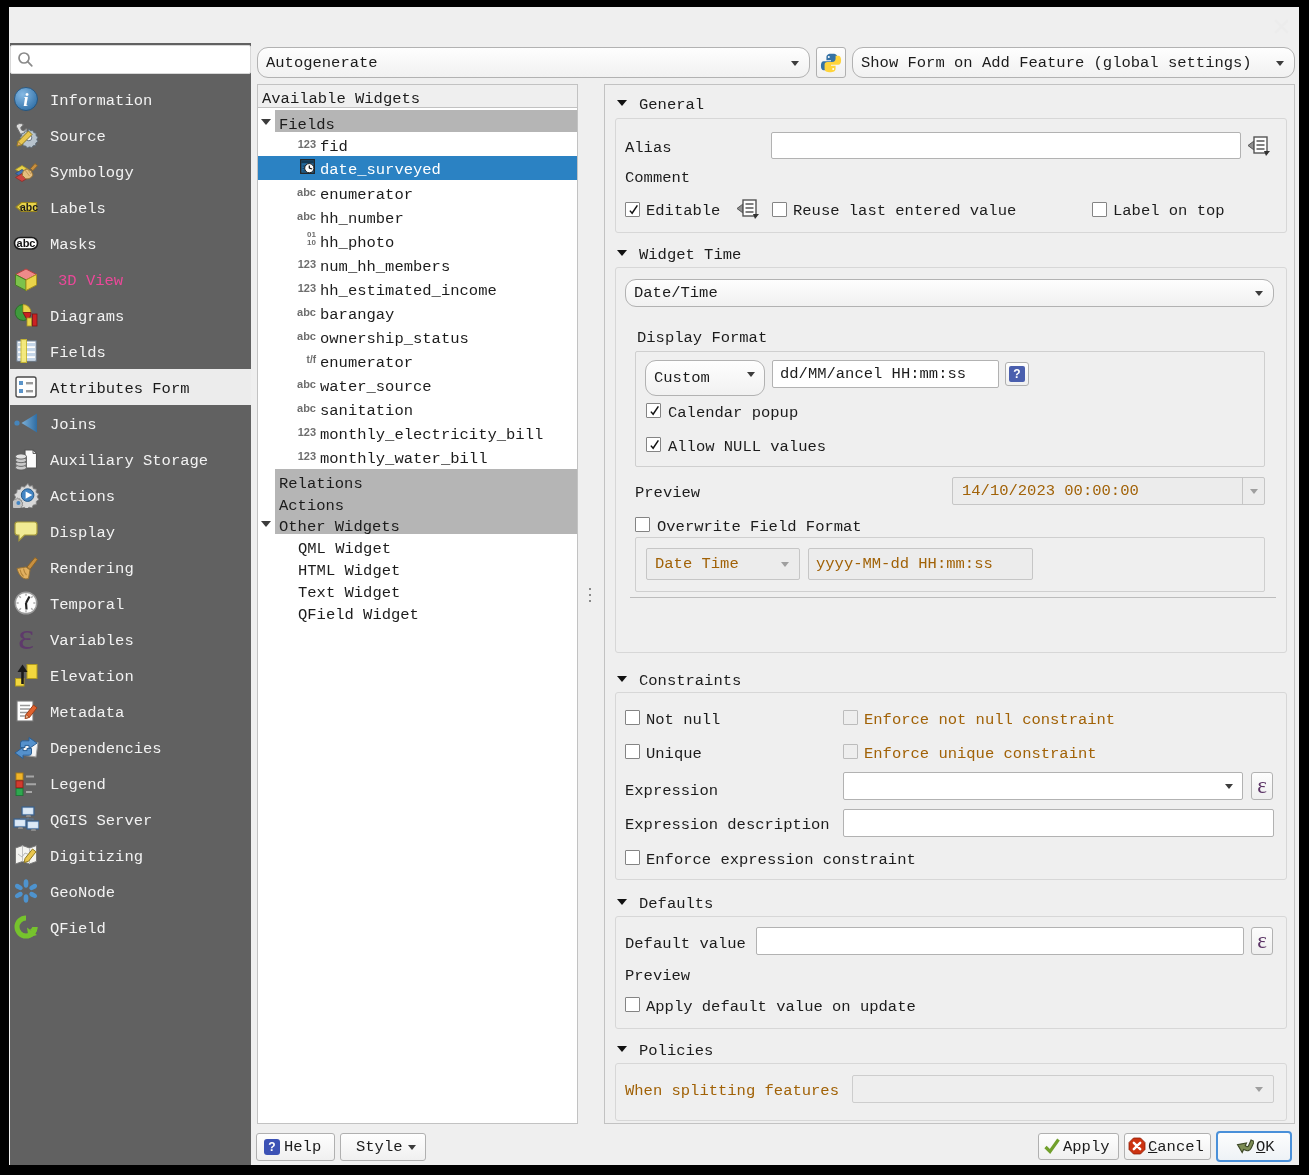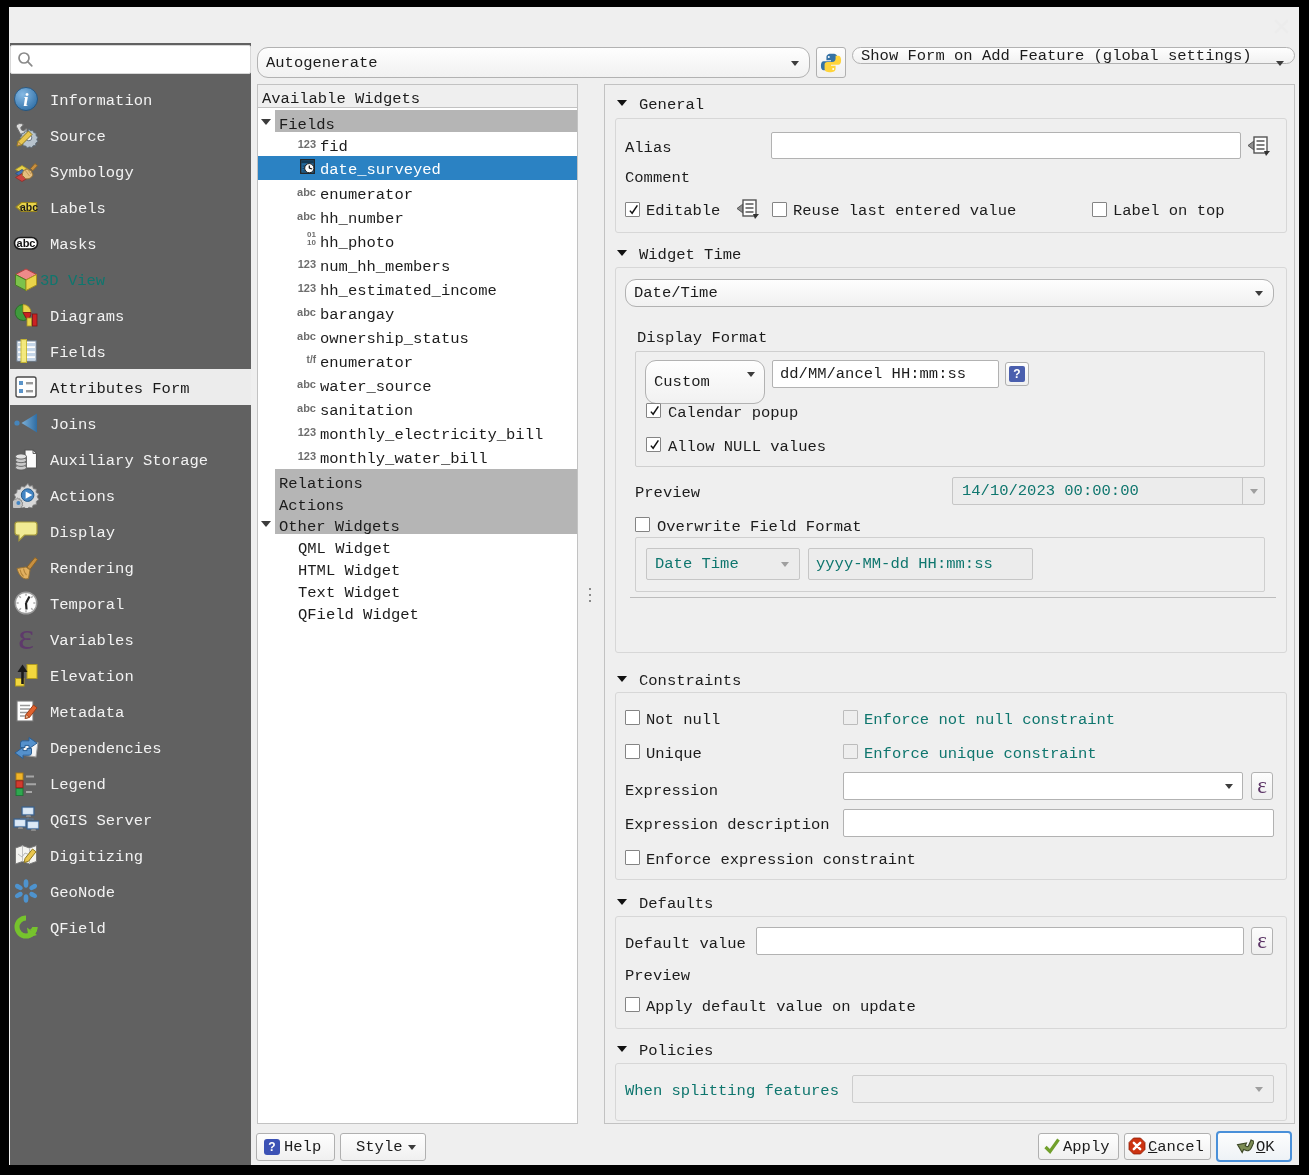--- a/index.html
+++ b/index.html
@@ -14,21 +14,21 @@
 .combo .ctext{position:absolute;left:8px;top:50%;transform:translateY(-50%);white-space:pre}
 .darr{position:absolute;width:0;height:0;border-left:4.5px solid transparent;border-right:4.5px solid transparent;border-top:5.5px solid #3c3c3c}
 .input{background:#fff;border:1px solid #b2b2b2;border-radius:2px}
 .btn{background:linear-gradient(#fefefe,#f0f0f0);border:1px solid #b0b0b0;border-radius:3px}
 .cb{position:absolute;width:15px;height:15px;background:#fff;border:1px solid #848484;border-radius:1px}
 .cb.dis{border-color:#bcbcbc;background:#eee}
 .check{position:absolute;left:2px;top:2px;width:12px;height:12px}
 .secarrow{position:absolute;width:0;height:0;border-left:5px solid transparent;border-right:5px solid transparent;border-top:6.5px solid #111}
 .bold{font-weight:normal}
 .frame{position:absolute;border:1px solid #d7d7d7;border-radius:3px}
-.gray{color:#0f766e}
+.gray{color:#a16207}
 .eps{position:absolute;background:linear-gradient(#fdfdfd,#efefef);border:1px solid #b2b2b2;border-radius:3px;
   color:#5c3566;text-align:center;font-size:23px;font-family:'Liberation Serif',serif}
 </style></head><body>
 <div id="c">
 <div id="win" class="abs"></div>
 <svg class="abs" style="left:1273px;top:18px" width="17" height="17" viewBox="0 0 17 17">
  <path d="M3 3 L14 14 M14 3 L3 14" stroke="#ececec" stroke-width="2.6" stroke-linecap="round"></path>
     </svg>
 
 <div class="abs" style="left:10px;top:43px;width:241px;height:1122px;background:#616161"></div>
@@ -76,21 +76,21 @@
 <div class="abs" style="left:13px;top:230px;width:26px;height:26px"><svg width="26" height="26" viewBox="0 0 26 26">
         <rect x="1.5" y="7.5" width="23" height="11.5" rx="5.8" fill="#fff" stroke="#1a1a1a" stroke-width="1.6"></rect>
         <text x="13" y="17" font-size="11" font-weight="bold" font-family="Liberation Sans,sans-serif" fill="#111" text-anchor="middle">abc</text>
       </svg></div>
 <div class="abs lbl" style="left:50px;top:238px;color:#f2f2f2">Masks</div>
 <div class="abs" style="left:13px;top:266px;width:26px;height:26px"><svg width="26" height="26" viewBox="0 0 26 26">
         <path d="M13 3 L23.5 8.5 13 14 2.5 8.5z" fill="#ef8a8a" stroke="#b84040" stroke-width="1"></path>
         <path d="M2.5 8.5 L13 14 V24.5 L2.5 19z" fill="#7cc24b" stroke="#477c24" stroke-width="1"></path>
         <path d="M23.5 8.5 L13 14 V24.5 L23.5 19z" fill="#e9d44a" stroke="#a8941f" stroke-width="1"></path>
       </svg></div>
-<div class="abs lbl" style="left:40px;top:274px;color:#0f766e">3D View</div>
+<div class="abs lbl" style="left:58px;top:274px;color:#ec4899">3D View</div>
 <div class="abs" style="left:13px;top:302px;width:26px;height:26px"><svg width="26" height="26" viewBox="0 0 26 26">
         <path d="M10 2.5 a8 8 0 1 0 4 15 L10 10.5z" fill="#3f9a3c" stroke="#256322" stroke-width="0.8"></path>
         <path d="M10 2.5 a8 8 0 0 1 8 8 l-8 0z" fill="#e9d44a" stroke="#a8941f" stroke-width="0.8"></path>
         <path d="M18 10.5 a8 8 0 0 1-4 7 L10 10.5z" fill="#cc2222" stroke="#7c1515" stroke-width="0.8"></path>
         <rect x="14" y="16" width="4.5" height="8" fill="#e9d44a" stroke="#a8941f" stroke-width="0.8"></rect>
         <rect x="19.5" y="12" width="4.5" height="12" fill="#cc2222" stroke="#7c1515" stroke-width="0.8"></rect>
       </svg></div>
 <div class="abs lbl" style="left:50px;top:310px;color:#f2f2f2">Diagrams</div>
 <div class="abs" style="left:13px;top:338px;width:26px;height:26px"><svg width="26" height="26" viewBox="0 0 26 26">
         <rect x="4" y="3" width="19" height="20" fill="#fdfdfd" stroke="#7a8ea4" stroke-width="1"></rect>
@@ -241,21 +241,21 @@
  <span class="ctext">Autogenerate</span>
       <span class="darr" style="right:10px;top:13px"></span>
     </div>
 <div class="abs btn" style="left:816px;top:47px;width:30px;height:31px"></div>
 <svg class="abs" style="left:820px;top:52px" width="22" height="22" viewBox="0 0 24 24">
  <path d="M12 2 c-4 0-5 2-5 4 v3 h5 v1 H4 c-2 0 -3 2 -3 5 s1 5 3 5 h3 v-3 c0-2 1-4 4-4 h5 c2 0 3-1 3-3 V6 c0-2-1-4-5-4z" fill="#3572a5"></path>
  <path d="M12 22 c4 0 5-2 5-4 v-3 h-5 v-1 h8 c2 0 3-2 3-5 s-1-5-3-5 h-3 v3 c0 2-1 4-4 4 H8 c-2 0-3 1-3 3 v4 c0 2 1 4 5 4z" fill="#ffd43b"></path>
  <circle cx="9.6" cy="5.4" r="1.1" fill="#fff"></circle>
       <circle cx="14.4" cy="18.6" r="1.1" fill="#fff"></circle>
     </svg>
-<div class="abs combo" style="left:852px;top:47px;width:443px;height:17px">
+<div class="abs combo" style="left:852px;top:47px;width:443px;height:31px">
  <span class="ctext">Show Form on Add Feature (global settings)</span>
       <span class="darr" style="right:10px;top:13px"></span>
     </div>
 <div class="abs" style="left:257px;top:84px;width:321px;height:1040px;background:#fff;border:1px solid #c2c2c2"></div>
 <div class="abs" style="left:258px;top:85px;width:319px;height:23px;background:#efefef;border-bottom:1px solid #c2c2c2"></div>
 <div class="abs lbl" style="left:262px;top:92px">Available Widgets</div>
 <div class="abs" style="left:275px;top:110px;width:302px;height:22px;background:#b5b5b5"></div>
 <div class="abs" style="left:261px;top:119px;width:0;height:0;border-left:5px solid transparent;border-right:5px solid transparent;border-top:6px solid #3c3c3c"></div>
 <div class="abs lbl" style="left:279px;top:118px">Fields</div>
 <div class="abs" style="left:294px;top:139px;width:22px;text-align:right;font-family:'Liberation Sans',sans-serif;font-size:11px;font-weight:bold;color:#6e6e6e;line-height:1">123</div>
@@ -338,21 +338,21 @@
 <div class="abs lbl" style="left:1113px;top:204px">Label on top</div>
 <div class="secarrow" style="left:617px;top:250px"></div>
     <div class="abs lbl bold" style="left:639px;top:248px">Widget Time</div>
 <div class="frame" style="left:615px;top:267px;width:672px;height:386px"></div>
 <div class="abs combo" style="left:625px;top:279px;width:649px;height:28px">
  <span class="ctext">Date/Time</span>
       <span class="darr" style="right:10px;top:11px"></span>
     </div>
 <div class="abs lbl bold" style="left:637px;top:331px">Display Format</div>
 <div class="frame" style="left:635px;top:351px;width:630px;height:116px;border-color:#cfcfcf;border-radius:2px"></div>
-<div class="abs combo" style="left:645px;top:360px;width:120px;height:44px">
+<div class="abs combo" style="left:645px;top:360px;width:120px;height:36px">
  <span class="ctext">Custom</span>
       <span class="darr" style="right:9px;top:11px"></span>
     </div>
 <div class="abs input" style="left:772px;top:360px;width:227px;height:28px">
       <span class="ctext" style="position:absolute;left:7px;top:50%;transform:translateY(-50%);white-space:pre">dd/MM/ancel HH:mm:ss</span>
     </div>
 <div class="abs btn" style="left:1005px;top:362px;width:24px;height:24px"></div>
 <div class="abs" style="left:1009px;top:366px;width:16px;height:16px;background:#4a5fae;border-radius:2px;color:#fff;font-size:12px;font-weight:bold;text-align:center;line-height:16px;font-family:'Liberation Sans',sans-serif">?</div>
 <div class="cb" style="left:646px;top:403px">
       <svg class="check" width="16" height="16" viewBox="0 0 16 16" style="overflow:visible">

